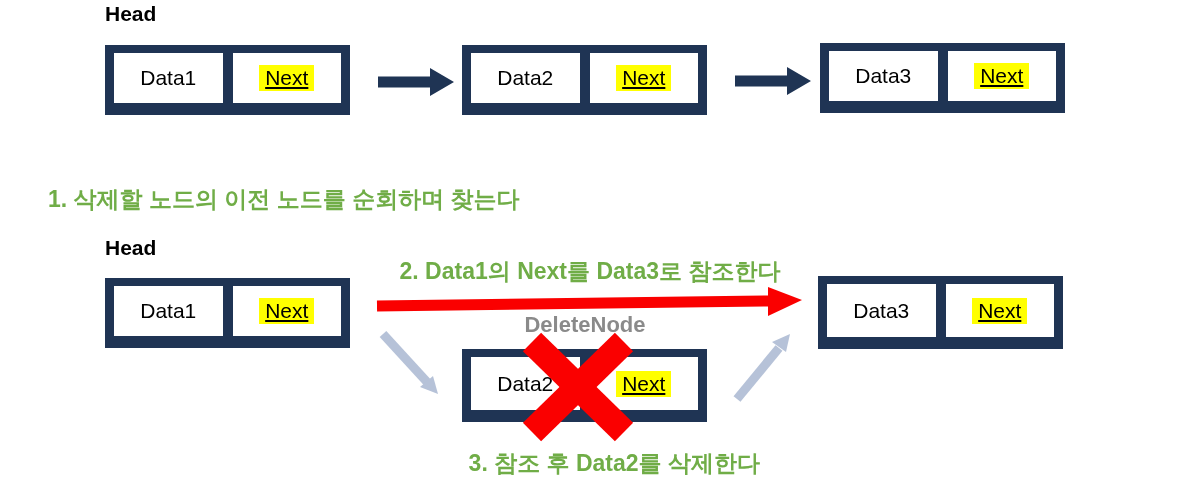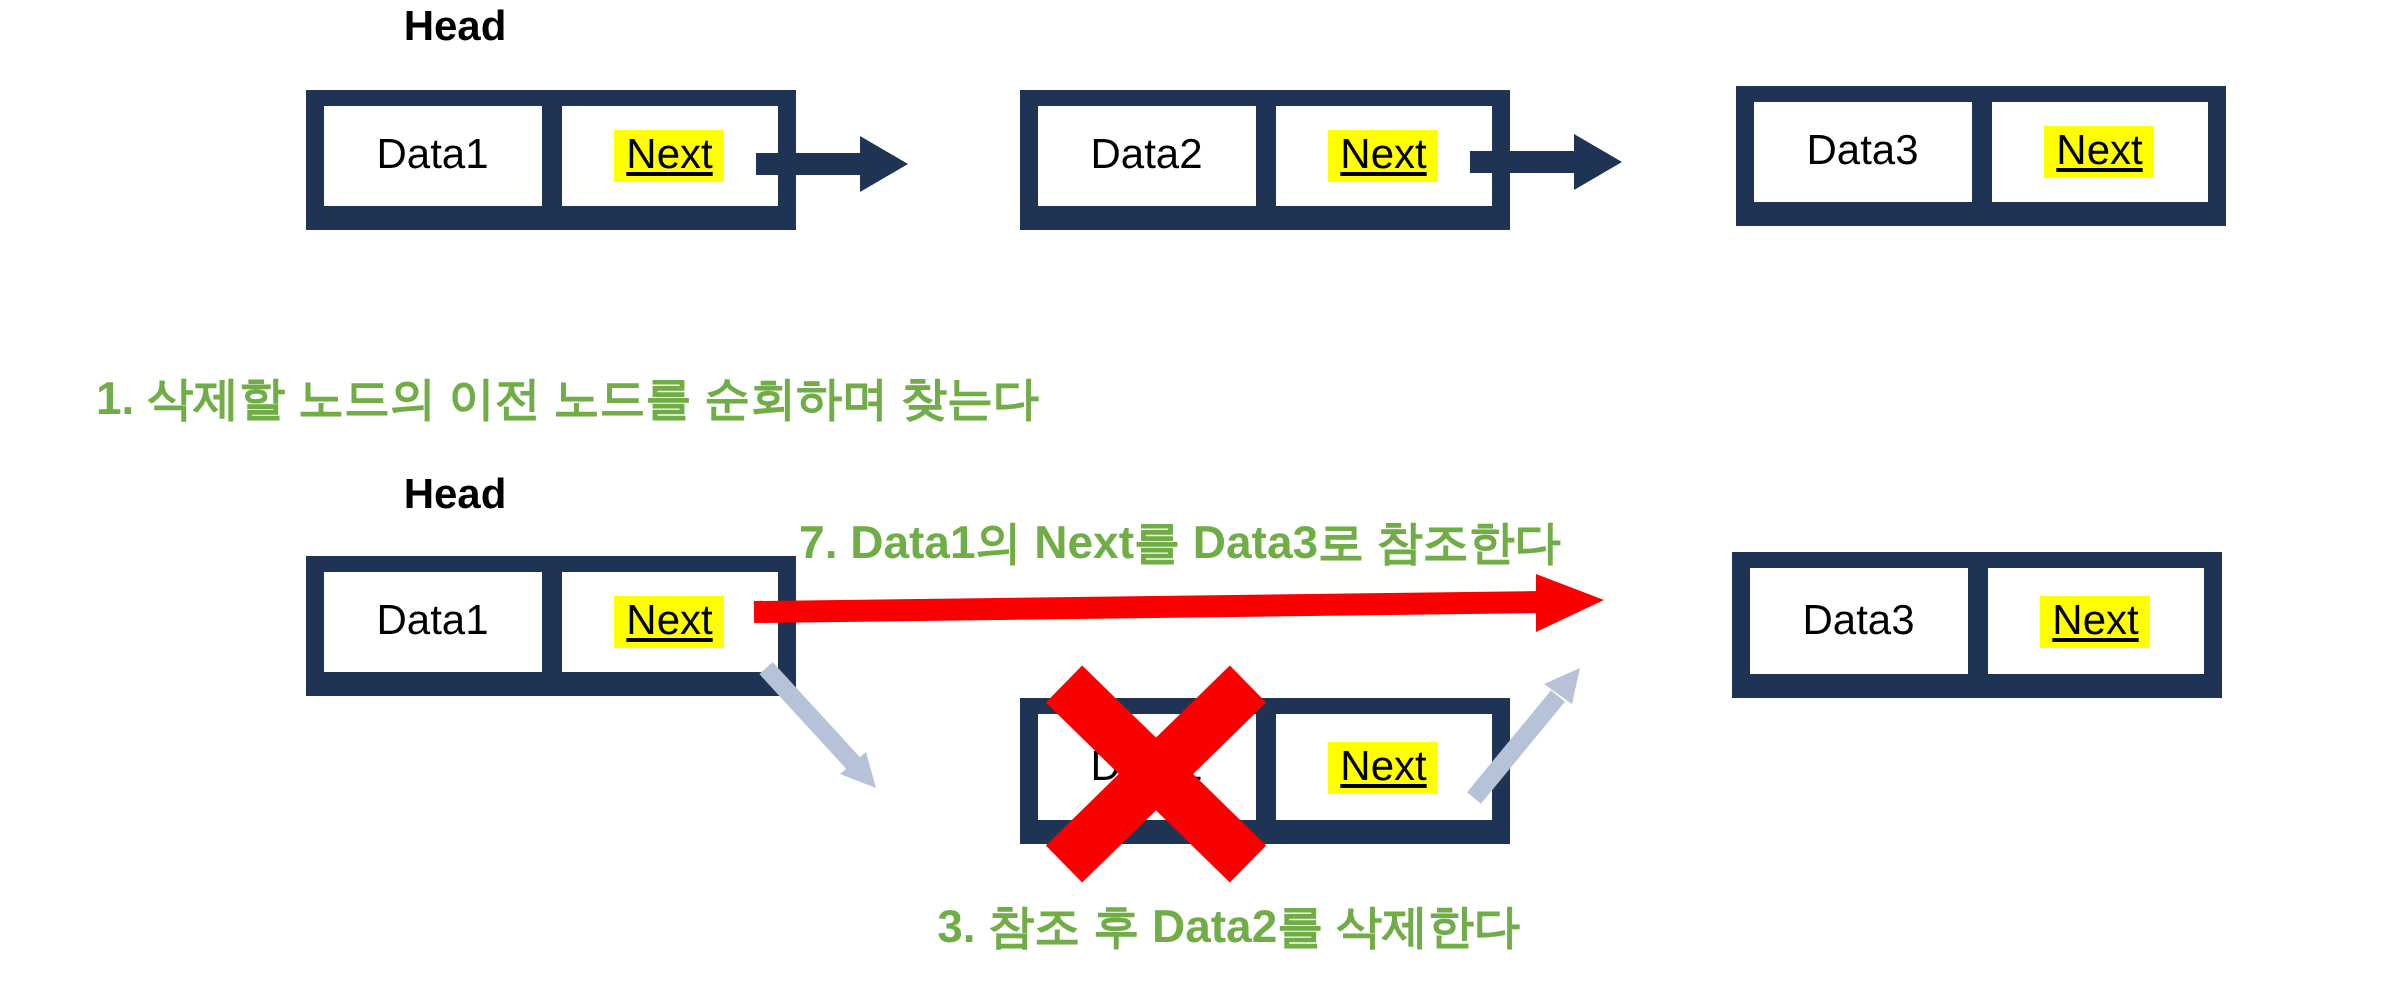--- a/index.html
+++ b/index.html
@@ -2,30 +2,30 @@
 <html><head>
 <meta charset="utf-8">
 <style>
   html,body { margin:0; padding:0; background:#ffffff; }
   .canvas {
     position:relative; width:1195px; height:492px; background:#ffffff;
     font-family:"Liberation Sans","DejaVu Sans",sans-serif; overflow:hidden;
   }
   .node {
     position:absolute; width:245px; height:70px; box-sizing:border-box;
-    background:#1f3454; display:flex; gap:10px; padding:8px 9px 12px 9px;margin-left:48px;
+    background:#1f3454; display:flex; gap:10px; padding:8px 9px 12px 9px;
   }
   .node.tall { height:73px; }
   .cell {
     flex:1; background:#ffffff; display:flex; align-items:center; justify-content:center;
     font-size:21px; color:#000000; white-space:nowrap;
   }
   .hl { background:#ffff00; padding:1px 6px;text-decoration:underline; }
   .head-label {
-    position:absolute; width:245px; text-align:center;
+    position:absolute; width:245px; text-align:left;
     font-weight:bold; font-size:21px; color:#000000;
   }
   .step {
     position:absolute; font-weight:bold; font-size:23px; color:#70ad47; white-space:nowrap;
     z-index:10;
   }
   .step.centered { text-align:center; white-space:normal; }
   .delete-label {
     position:absolute; left:460px; top:312px; width:250px; text-align:center;
     font-weight:bold; font-size:22px; color:#8a8a8a; z-index:10;
@@ -72,22 +72,23 @@
 
   <div class="node" style="left:105px; top:278px;">
     <div class="cell">
       <span>Data1</span>
     </div>
     <div class="cell">
       <span class="hl">Next</span>
     </div>
   </div>
 
-  <div class="step centered" style="left:380px; top:256px; width:420px;">7. Data1의 Next를 Data3로 참조한다</div>
+  <div class="step centered" style="left:380px; top:256px; width:420px;">2. Data1의 Next를 Data3로 참조한다</div>
 
+  <div class="delete-label">DeleteNode</div>
 
   <div class="node tall" style="left:462px; top:349px;">
     <div class="cell">
       <span>Data2</span>
     </div>
     <div class="cell">
       <span class="hl">Next</span>
     </div>
   </div>
 

